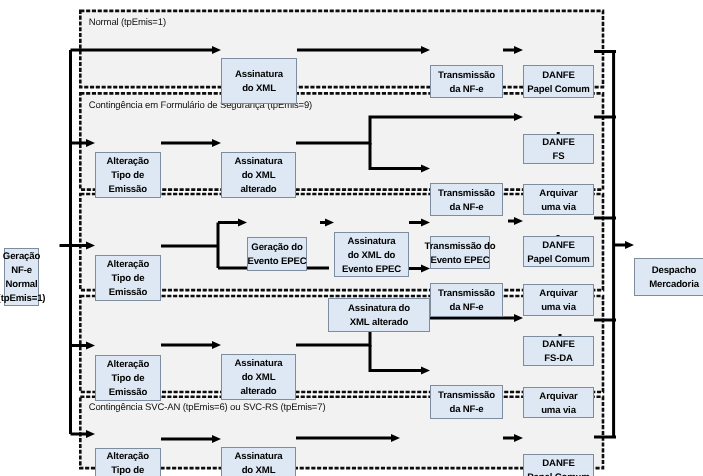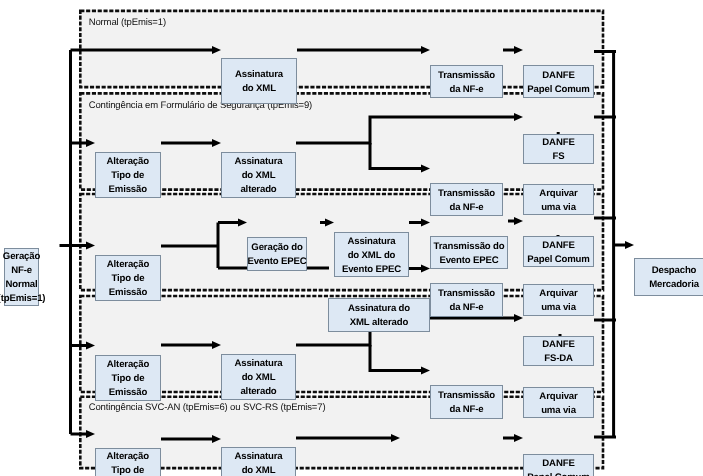--- a/index.html
+++ b/index.html
@@ -207,21 +207,21 @@
     </div>
   <div class="node" style="left:95px;top:223px;width:66px;height:46px">
       <span class="node-label">Alteração<br>Tipo&nbsp;de<br>Emissão</span>
     </div>
   <div class="node" style="left:247px;top:205px;width:60px;height:34px">
       <span class="node-label">Geração&nbsp;do<br>Evento&nbsp;EPEC</span>
     </div>
   <div class="node" style="left:334px;top:200px;width:75px;height:45px">
       <span class="node-label">Assinatura<br>do&nbsp;XML&nbsp;do<br>Evento&nbsp;EPEC</span>
     </div>
-  <div class="node" style="left:430px;top:204px;width:78px;height:33px">
+  <div class="node" style="left:430px;top:204px;width:60px;height:33px">
       <span class="node-label">Transmissão&nbsp;do<br>Evento&nbsp;EPEC</span>
     </div>
   <div class="node" style="left:523px;top:204px;width:71px;height:31px">
       <span class="node-label">DANFE<br>Papel&nbsp;Comum</span>
     </div>
   <div class="node" style="left:328px;top:266px;width:102px;height:34px">
       <span class="node-label">Assinatura&nbsp;do<br>XML&nbsp;alterado</span>
     </div>
   <div class="node" style="left:430px;top:251px;width:73px;height:34px">
       <span class="node-label">Transmissão<br>da&nbsp;NF-e</span>

